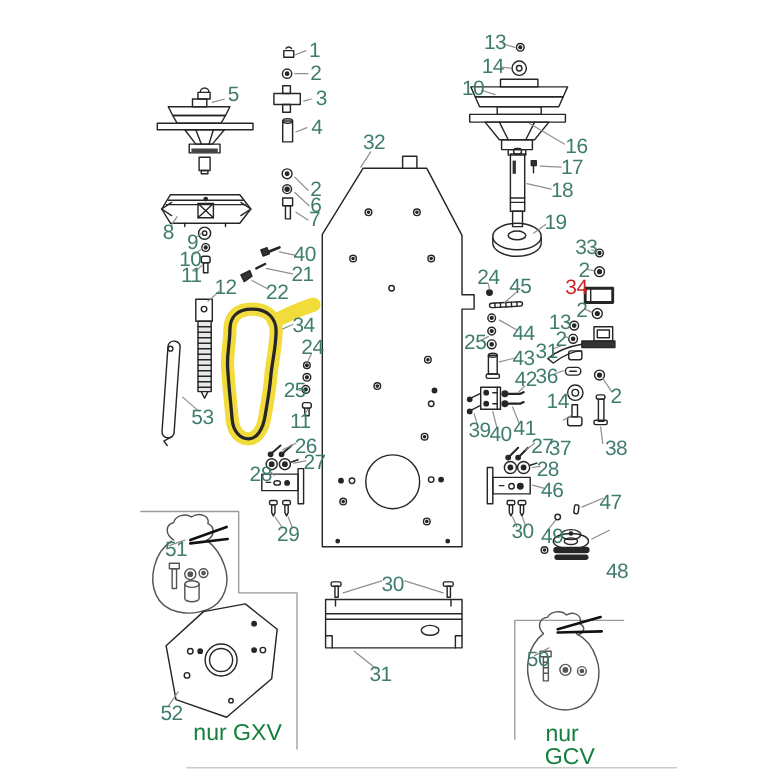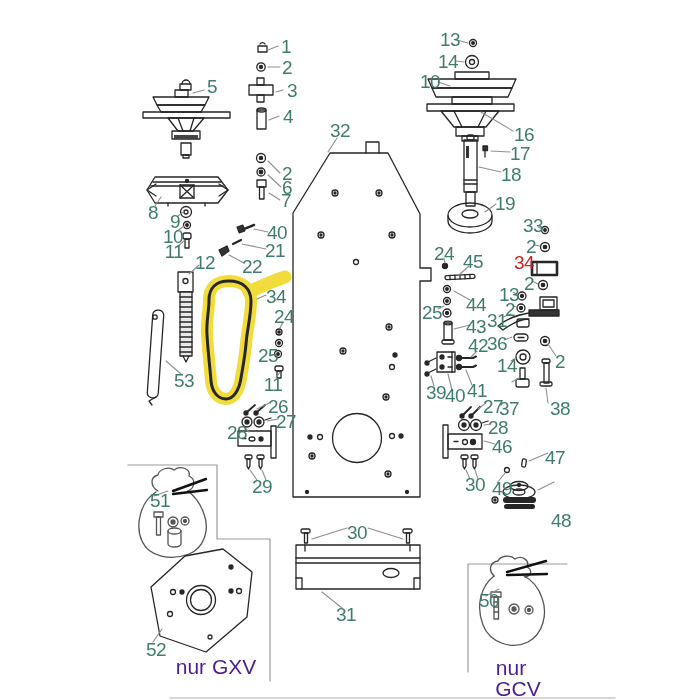--- a/index.html
+++ b/index.html
@@ -3,21 +3,21 @@
 <meta charset="utf-8">
 <style>
   html,body{margin:0;padding:0;background:#ffffff;}
   .stage{position:relative;width:700px;height:700px;background:#fff;overflow:hidden;
          font-family:"Liberation Sans",sans-serif;}
   .art{position:absolute;left:0;top:0;width:700px;height:700px;}
   #labels-layer{position:absolute;left:0;top:0;width:700px;height:700px;pointer-events:none;}
   .part-label{position:absolute;transform:translate(-50%,-50%);
       font:19px/1 "Liberation Sans",sans-serif;color:#3f7c6e;letter-spacing:-.5px;white-space:nowrap;}
   .caption{position:absolute;transform:translate(-50%,-50%);
-      font:21px/1 "Liberation Sans",sans-serif;color:#4c1d95;white-space:nowrap;}
+      font:21px/1 "Liberation Sans",sans-serif;color:#15803d;white-space:nowrap;}
   .caption-gxv{left:216px;top:666px;}
   .caption-gcv1{left:511px;top:667px;}
   .caption-gcv2{left:518px;top:688px;}
 </style>
 </head>
 <body>
 
 <div class="stage">
 
 <svg class="art" viewBox="0 0 700 700" fill="none" stroke="#262626" stroke-width="1.3" stroke-linejoin="round" stroke-linecap="round">

